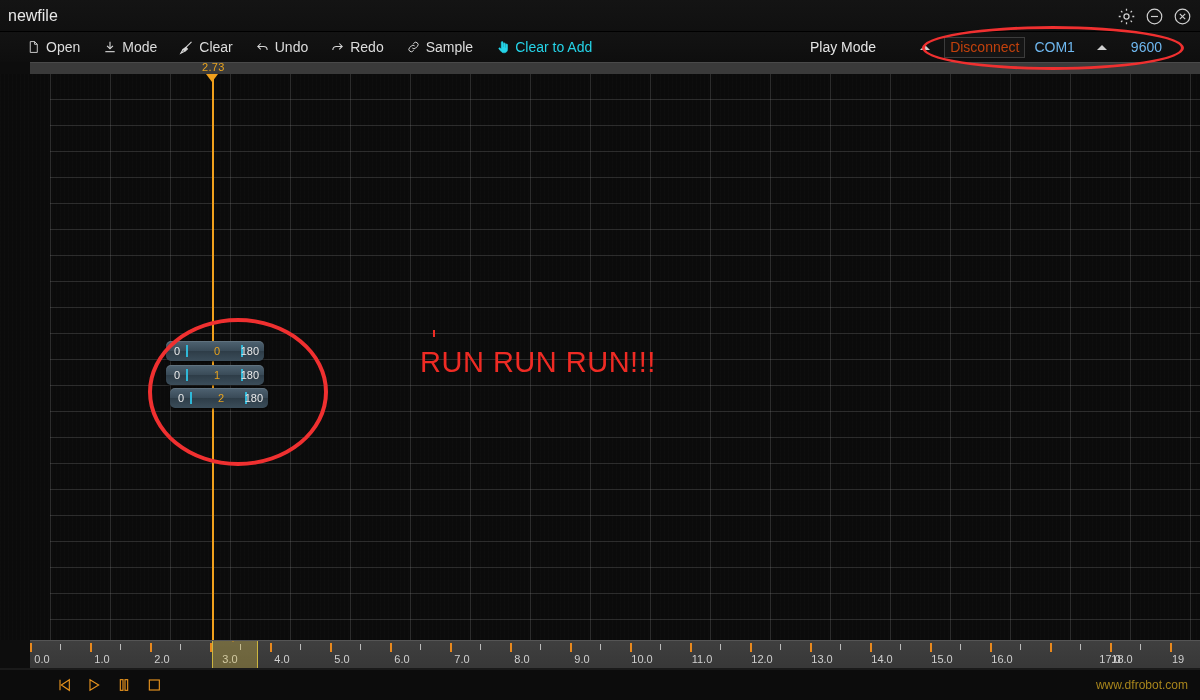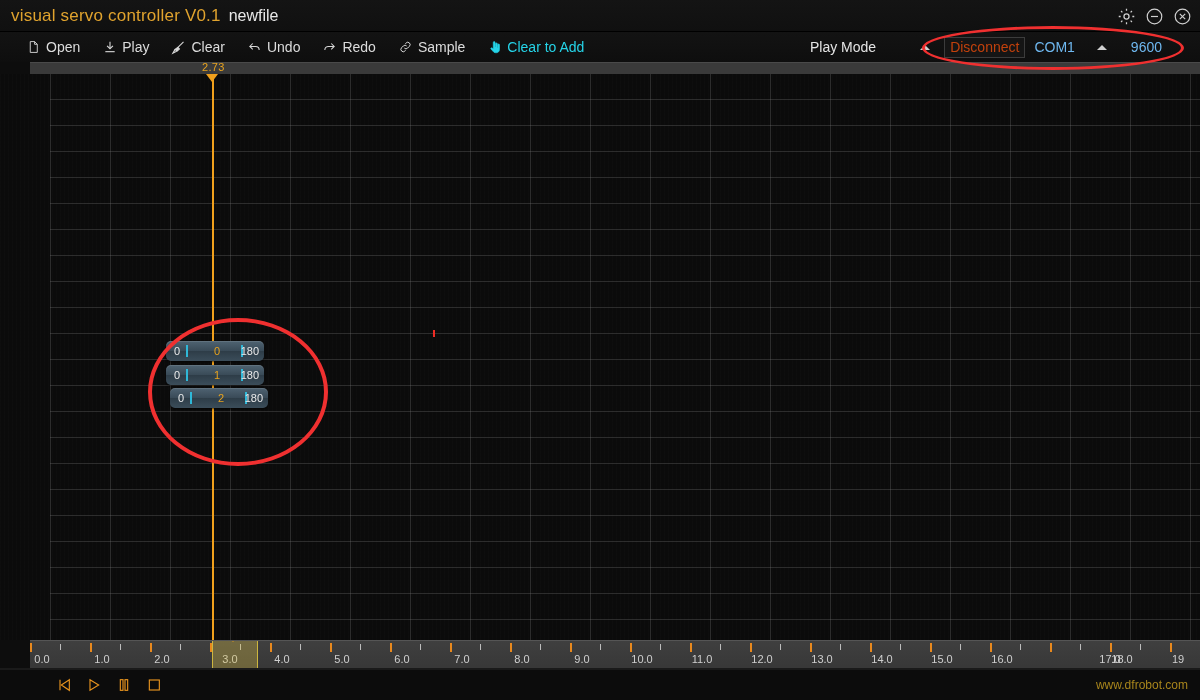--- a/index.html
+++ b/index.html
@@ -182,21 +182,20 @@
     font-family:"Liberation Sans", sans-serif;
   }
   #bottom-edge{
     position:absolute; left:0; top:668px; width:1200px; height:2px; background:#1a1a1a;
   }
 </style>
 </head>
 <body>
 
 <div id="titlebar">
-  <span id="title-app">visual servo controller V0.1</span>
   <span id="title-file">newfile</span>
 
   <div id="win-controls">
     <div class="wbtn">
       <svg width="19" height="19" viewBox="0 0 24 24" fill="none" stroke="#cfcfcf" stroke-width="1.6">
         <circle cx="12" cy="12" r="3.2"></circle>
         <path d="M12 2.2v2.4M12 19.4v2.4M2.2 12h2.4M19.4 12h2.4M5.1 5.1l1.7 1.7M17.2 17.2l1.7 1.7M18.9 5.1l-1.7 1.7M6.8 17.2l-1.7 1.7"></path>
       </svg>
     </div>
     <div class="wbtn">
@@ -227,21 +226,21 @@
   </div>
 
   <div class="tb-item">
     <span class="ico">
       <svg width="14" height="14" viewBox="0 0 24 24" fill="none" stroke="#d8d8d8" stroke-width="1.9">
         <path d="M12 3v11"></path>
           <path d="M7 10l5 5 5-5"></path>
           <path d="M4 20h16"></path>
       </svg>
     </span>
-    <span>Play</span>
+    <span>Mode</span>
   </div>
 
   <div class="tb-item">
     <span class="ico">
       <svg width="15" height="15" viewBox="0 0 24 24" fill="none" stroke="#d8d8d8" stroke-width="1.7">
         <path d="M20 3L9.5 13.5"></path>
           <path d="M11 12l2.5 2.5-4 3.5-3-3z" fill="#d8d8d8"></path>
           <path d="M6.5 15L3 21l6-3"></path>
       </svg>
     </span>
@@ -326,20 +325,21 @@
   <div class="servo-row" id="servo2">
     <span class="v-min">0</span>
     <span class="tick t1"></span>
     <span class="v-idx">2</span>
     <span class="tick t2"></span>
     <span class="v-max">180</span>
   </div>
 
   <div id="ellipse-servo"></div>
   <div id="run-tick"></div>
+  <div id="run-text">RUN RUN RUN!!!</div>
 </div>
 
 <div id="ellipse-conn"></div>
 
 <div id="ruler-bottom">
   <div id="ticks-host">
       <div class="rb-major" style="left: 0px;"></div>
       <div class="rb-label" style="left: 12px;">0.0</div>
       <div class="rb-minor" style="left: 30px;"></div>
       <div class="rb-major" style="left: 60px;"></div>

